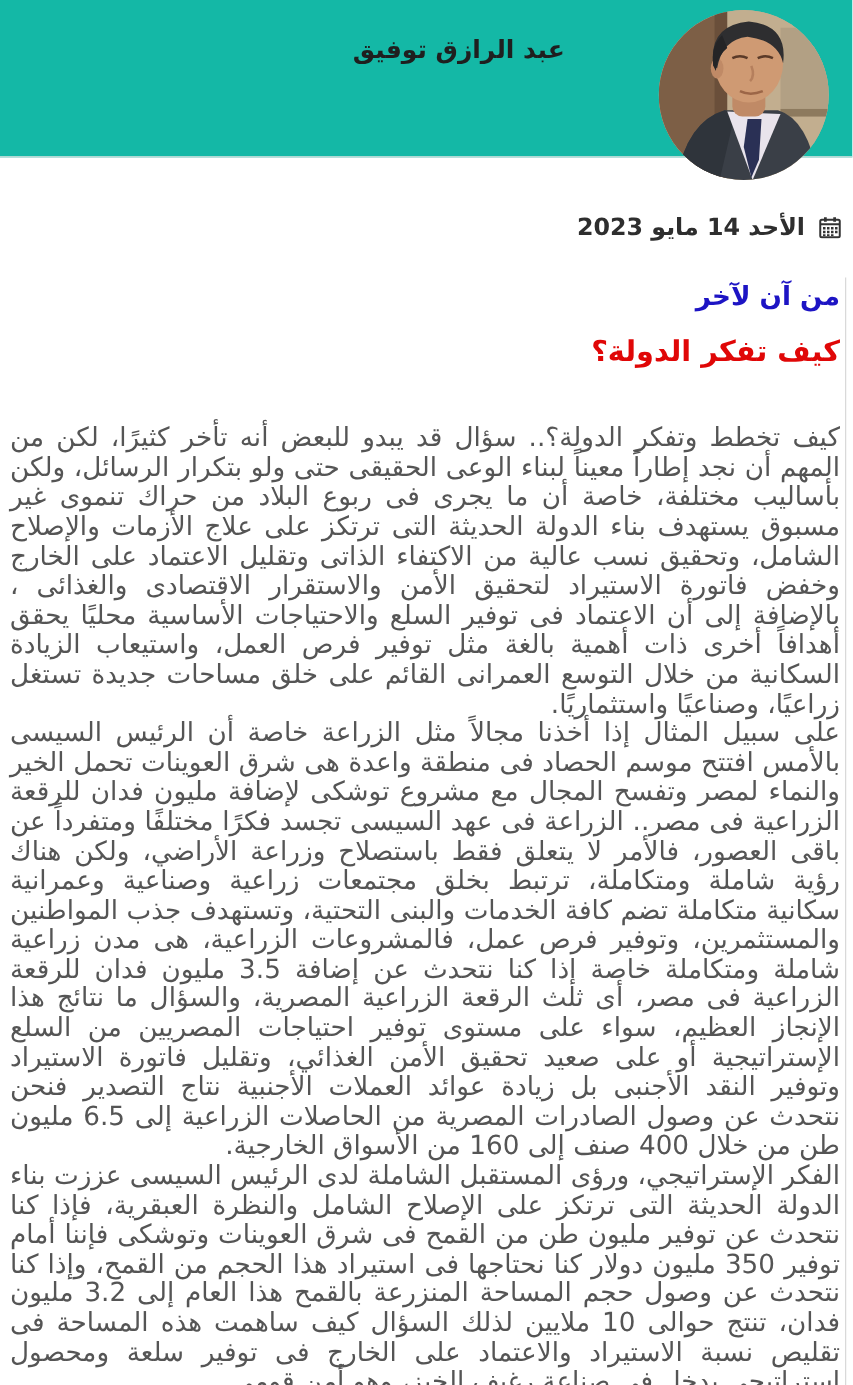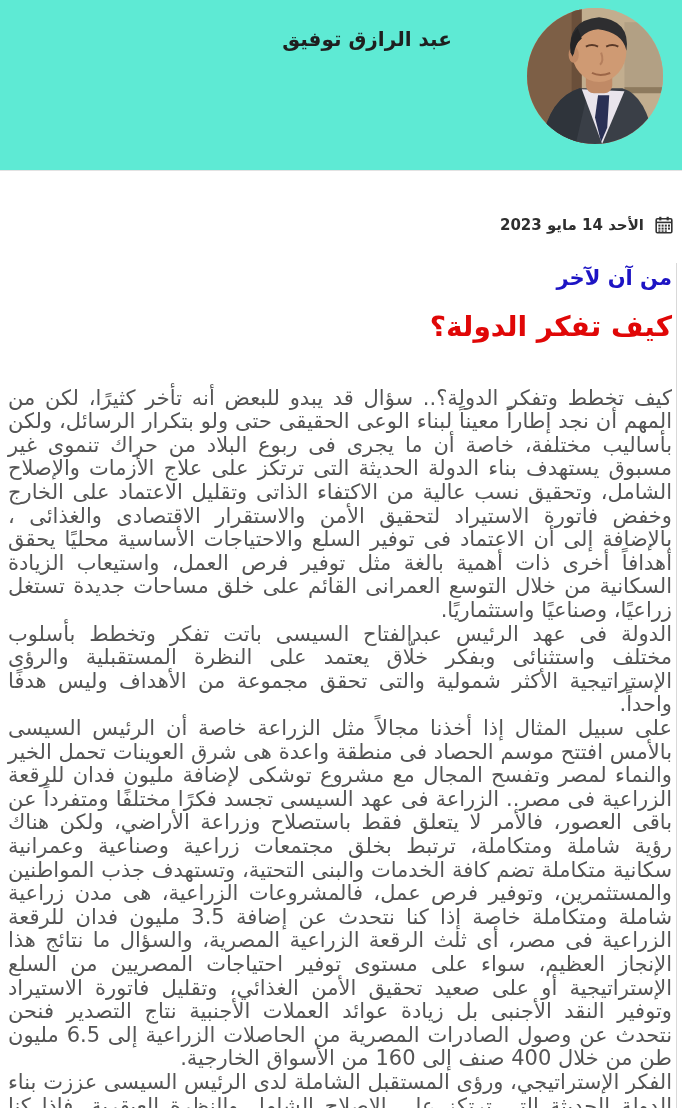--- a/index.html
+++ b/index.html
@@ -8,22 +8,22 @@
     width: 682px;
     height: 1108px;
     background: #ffffff;
     font-family: "DejaVu Sans", sans-serif;
     position: relative;
     overflow: hidden;
   }
 
   
   .page-header {
-    height: 171px;
-    background: #5eead4;
+    height: 126px;
+    background: #14b8a6;
     border-bottom: 1px solid #e3e3e3;
     position: relative;
   }
   .author-name {
     position: absolute;
     top: 27px;
     left: 0;
     right: 0;
     text-align: center;
     transform: translateX(26px);
@@ -45,21 +45,21 @@
   .author-avatar svg { display: block; width: 100%; height: 100%; }
 
   
   .article-meta {
     direction: rtl;
     display: flex;
     align-items: center;
     gap: 11px;
     padding: 45px 9px 0 9px;
     color: #2e2e2e;
-    font-size: 15px;
+    font-size: 19px;
     font-weight: 600;
     text-align: right;
   }
   .calendar-icon { width: 18px; height: 18px; flex: 0 0 auto; }
   .calendar-icon svg { display: block; width: 100%; height: 100%; }
 
   
   .article {
     direction: rtl;
     margin: 29px 5px 0 8px;
@@ -68,21 +68,21 @@
     min-height: 843px;
   }
   .section-title {
     margin: 0 0 17px 0;
     font-size: 21px;
     font-weight: 700;
     line-height: 1.3;
   }
   .article-title {
     margin: 0 0 41px 0;
-    font-size: 28px;
+    font-size: 23px;
     font-weight: 700;
     line-height: 1.3;
   }
   .article-body p {
     margin: 0;
     font-size: 21px;
     line-height: 23.6px;
     color: #555555;
     text-align: justify;
   }
@@ -151,17 +151,16 @@
   <span class="article-date">الأحد 14 مايو 2023</span>
 </div>
 
 <main class="article">
   <h1 class="section-title" style="color: rgb(29, 20, 196);">من آن لآخر</h1>
 
   <h2 class="article-title" style="color: rgb(224, 7, 7);">كيف تفكر الدولة؟</h2>
 
   <div class="article-body">
     <p>كيف تخطط وتفكر الدولة؟.. سؤال قد يبدو للبعض أنه تأخر كثيرًا، لكن من المهم أن نجد إطاراً معيناً لبناء الوعى الحقيقى حتى ولو بتكرار الرسائل، ولكن بأساليب مختلفة، خاصة أن ما يجرى فى ربوع البلاد من حراك تنموى غير مسبوق يستهدف بناء الدولة الحديثة التى ترتكز على علاج الأزمات والإصلاح الشامل، وتحقيق نسب عالية من الاكتفاء الذاتى وتقليل الاعتماد على الخارج وخفض فاتورة الاستيراد لتحقيق الأمن والاستقرار الاقتصادى والغذائى ، بالإضافة إلى أن الاعتماد فى توفير السلع والاحتياجات الأساسية محليًا يحقق أهدافاً أخرى ذات أهمية بالغة مثل توفير فرص العمل، واستيعاب الزيادة السكانية من خلال التوسع العمرانى القائم على خلق مساحات جديدة تستغل زراعيًا، وصناعيًا واستثماريًا.</p>
-    <p>الدولة فى عهد الرئيس عبدالفتاح السيسى باتت تفكر وتخطط بأسلوب مختلف واستثنائى وبفكر خلّاق يعتمد على النظرة المستقبلية والرؤى الإستراتيجية الأكثر شمولية والتى تحقق مجموعة من الأهداف وليس هدفًا واحداً.</p>
     <p>على سبيل المثال إذا أخذنا مجالاً مثل الزراعة خاصة أن الرئيس السيسى بالأمس افتتح موسم الحصاد فى منطقة واعدة هى شرق العوينات تحمل الخير والنماء لمصر وتفسح المجال مع مشروع توشكى لإضافة مليون فدان للرقعة الزراعية فى مصر.. الزراعة فى عهد السيسى تجسد فكرًا مختلفًا ومتفرداً عن باقى العصور، فالأمر لا يتعلق فقط باستصلاح وزراعة الأراضي، ولكن هناك رؤية شاملة ومتكاملة، ترتبط بخلق مجتمعات زراعية وصناعية وعمرانية سكانية متكاملة تضم كافة الخدمات والبنى التحتية، وتستهدف جذب المواطنين والمستثمرين، وتوفير فرص عمل، فالمشروعات الزراعية، هى مدن زراعية شاملة ومتكاملة خاصة إذا كنا نتحدث عن إضافة 3.5 مليون فدان للرقعة الزراعية فى مصر، أى ثلث الرقعة الزراعية المصرية، والسؤال ما نتائج هذا الإنجاز العظيم، سواء على مستوى توفير احتياجات المصريين من السلع الإستراتيجية أو على صعيد تحقيق الأمن الغذائي، وتقليل فاتورة الاستيراد وتوفير النقد الأجنبى بل زيادة عوائد العملات الأجنبية نتاج التصدير فنحن نتحدث عن وصول الصادرات المصرية من الحاصلات الزراعية إلى 6.5 مليون طن من خلال 400 صنف إلى 160 من الأسواق الخارجية.</p>
     <p>الفكر الإستراتيجي، ورؤى المستقبل الشاملة لدى الرئيس السيسى عززت بناء الدولة الحديثة التى ترتكز على الإصلاح الشامل والنظرة العبقرية، فإذا كنا نتحدث عن توفير مليون طن من القمح فى شرق العوينات وتوشكى فإننا أمام توفير 350 مليون دولار كنا نحتاجها فى استيراد هذا الحجم من القمح، وإذا كنا نتحدث عن وصول حجم المساحة المنزرعة بالقمح هذا العام إلى 3.2 مليون فدان، تنتج حوالى 10 ملايين لذلك السؤال كيف ساهمت هذه المساحة فى تقليص نسبة الاستيراد والاعتماد على الخارج فى توفير سلعة ومحصول إستراتيجى يدخل فى صناعة رغيف الخبز، وهو أمن قومي.</p>
   </div>
 </main>
 
 </body></html>

